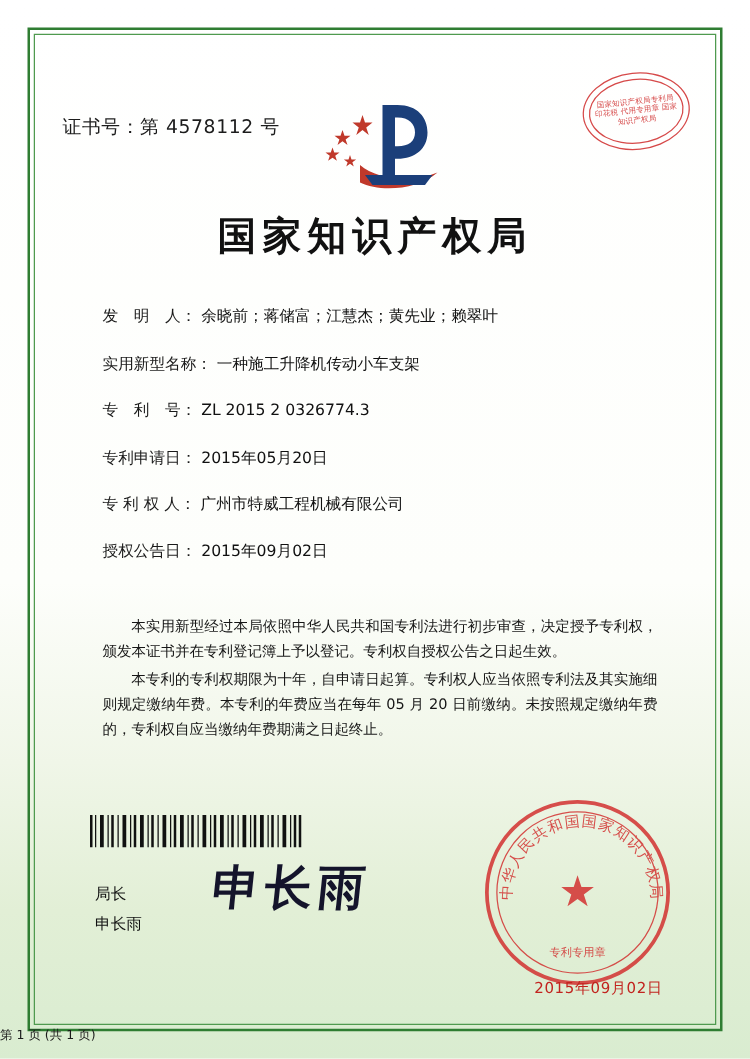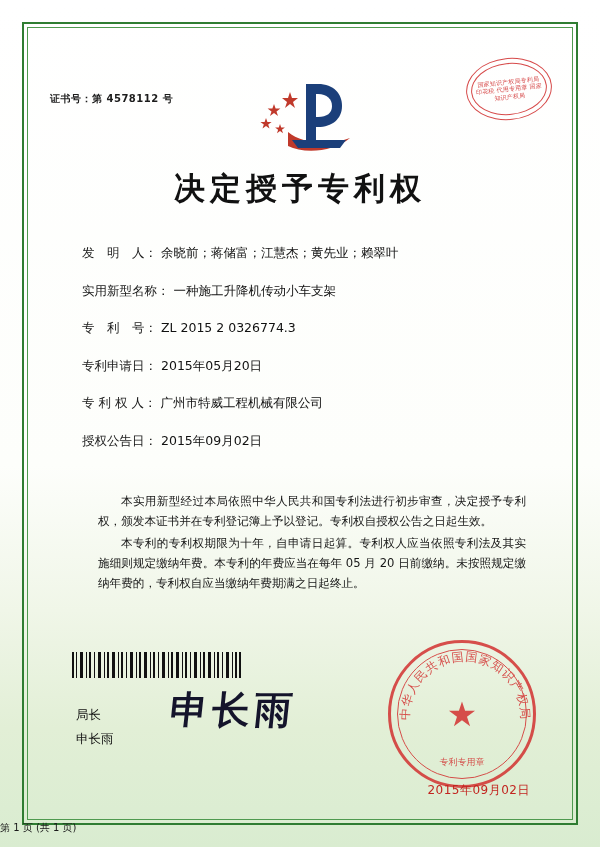--- a/index.html
+++ b/index.html
@@ -49,25 +49,24 @@
     top: 40px;
     right: 40px;
     bottom: 40px;
   }
 
   
   .cert-no {
     position: absolute;
     left: 10px;
     top: 52px;
-    font-size: 10px;
+    font-size: 15px;
     color: #1c1c1c;
     letter-spacing: 0.5px;
     font-family: "DejaVu Sans", "Liberation Sans", sans-serif;
-    font-weight: bold;
   }
 
   .top-seal {
     position: absolute;
     right: 8px;
     top: 18px;
     width: 86px;
     height: 62px;
     border: 1.6px solid #cf2a2a;
     border-radius: 50%/50%;
@@ -144,21 +143,21 @@
     position: absolute;
     left: 42px;
     right: 34px;
     top: 452px;
     font-size: 11.6px;
     line-height: 1.72;
     color: #161616;
     text-align: justify;
   }
   .body-text p {
-    margin: 0 0 2px 16px;
+    margin: 0 0 2px 0;
     text-indent: 23px;
   }
 
   
   .barcode {
     position: absolute;
     left: 32px;
     top: 612px;
     width: 170px;
     height: 26px;
@@ -282,21 +281,21 @@
 
         <g fill="#c0392b">
           <polygon points="60,12 62,18 68,18 63,22 65,28 60,24 55,28 57,22 52,18 58,18"></polygon>
           <polygon points="44,24 45.6,28.5 50.4,28.5 46.5,31.5 48,36 44,33 40,36 41.5,31.5 37.6,28.5 42.4,28.5"></polygon>
           <polygon points="36,38 37.4,42 41.6,42 38.2,44.6 39.5,48.6 36,46.1 32.5,48.6 33.8,44.6 30.4,42 34.6,42"></polygon>
           <polygon points="50,44 51.2,47.5 54.9,47.5 51.9,49.7 53,53.2 50,51 47,53.2 48.1,49.7 45.1,47.5 48.8,47.5"></polygon>
         </g>
       </svg>
     </div>
 
-    <div class="main-title">决定授予专利权</div>
+    <div class="main-title">国家知识产权局</div>
 
     <div class="fields">
       <div class="field-row">
         <span class="field-label">发　明　人：</span>
         <span class="field-value">余晓前；蒋储富；江慧杰；黄先业；赖翠叶</span>
       </div>
       <div class="field-row">
         <span class="field-label">实用新型名称：</span>
         <span class="field-value">一种施工升降机传动小车支架</span>
       </div>

